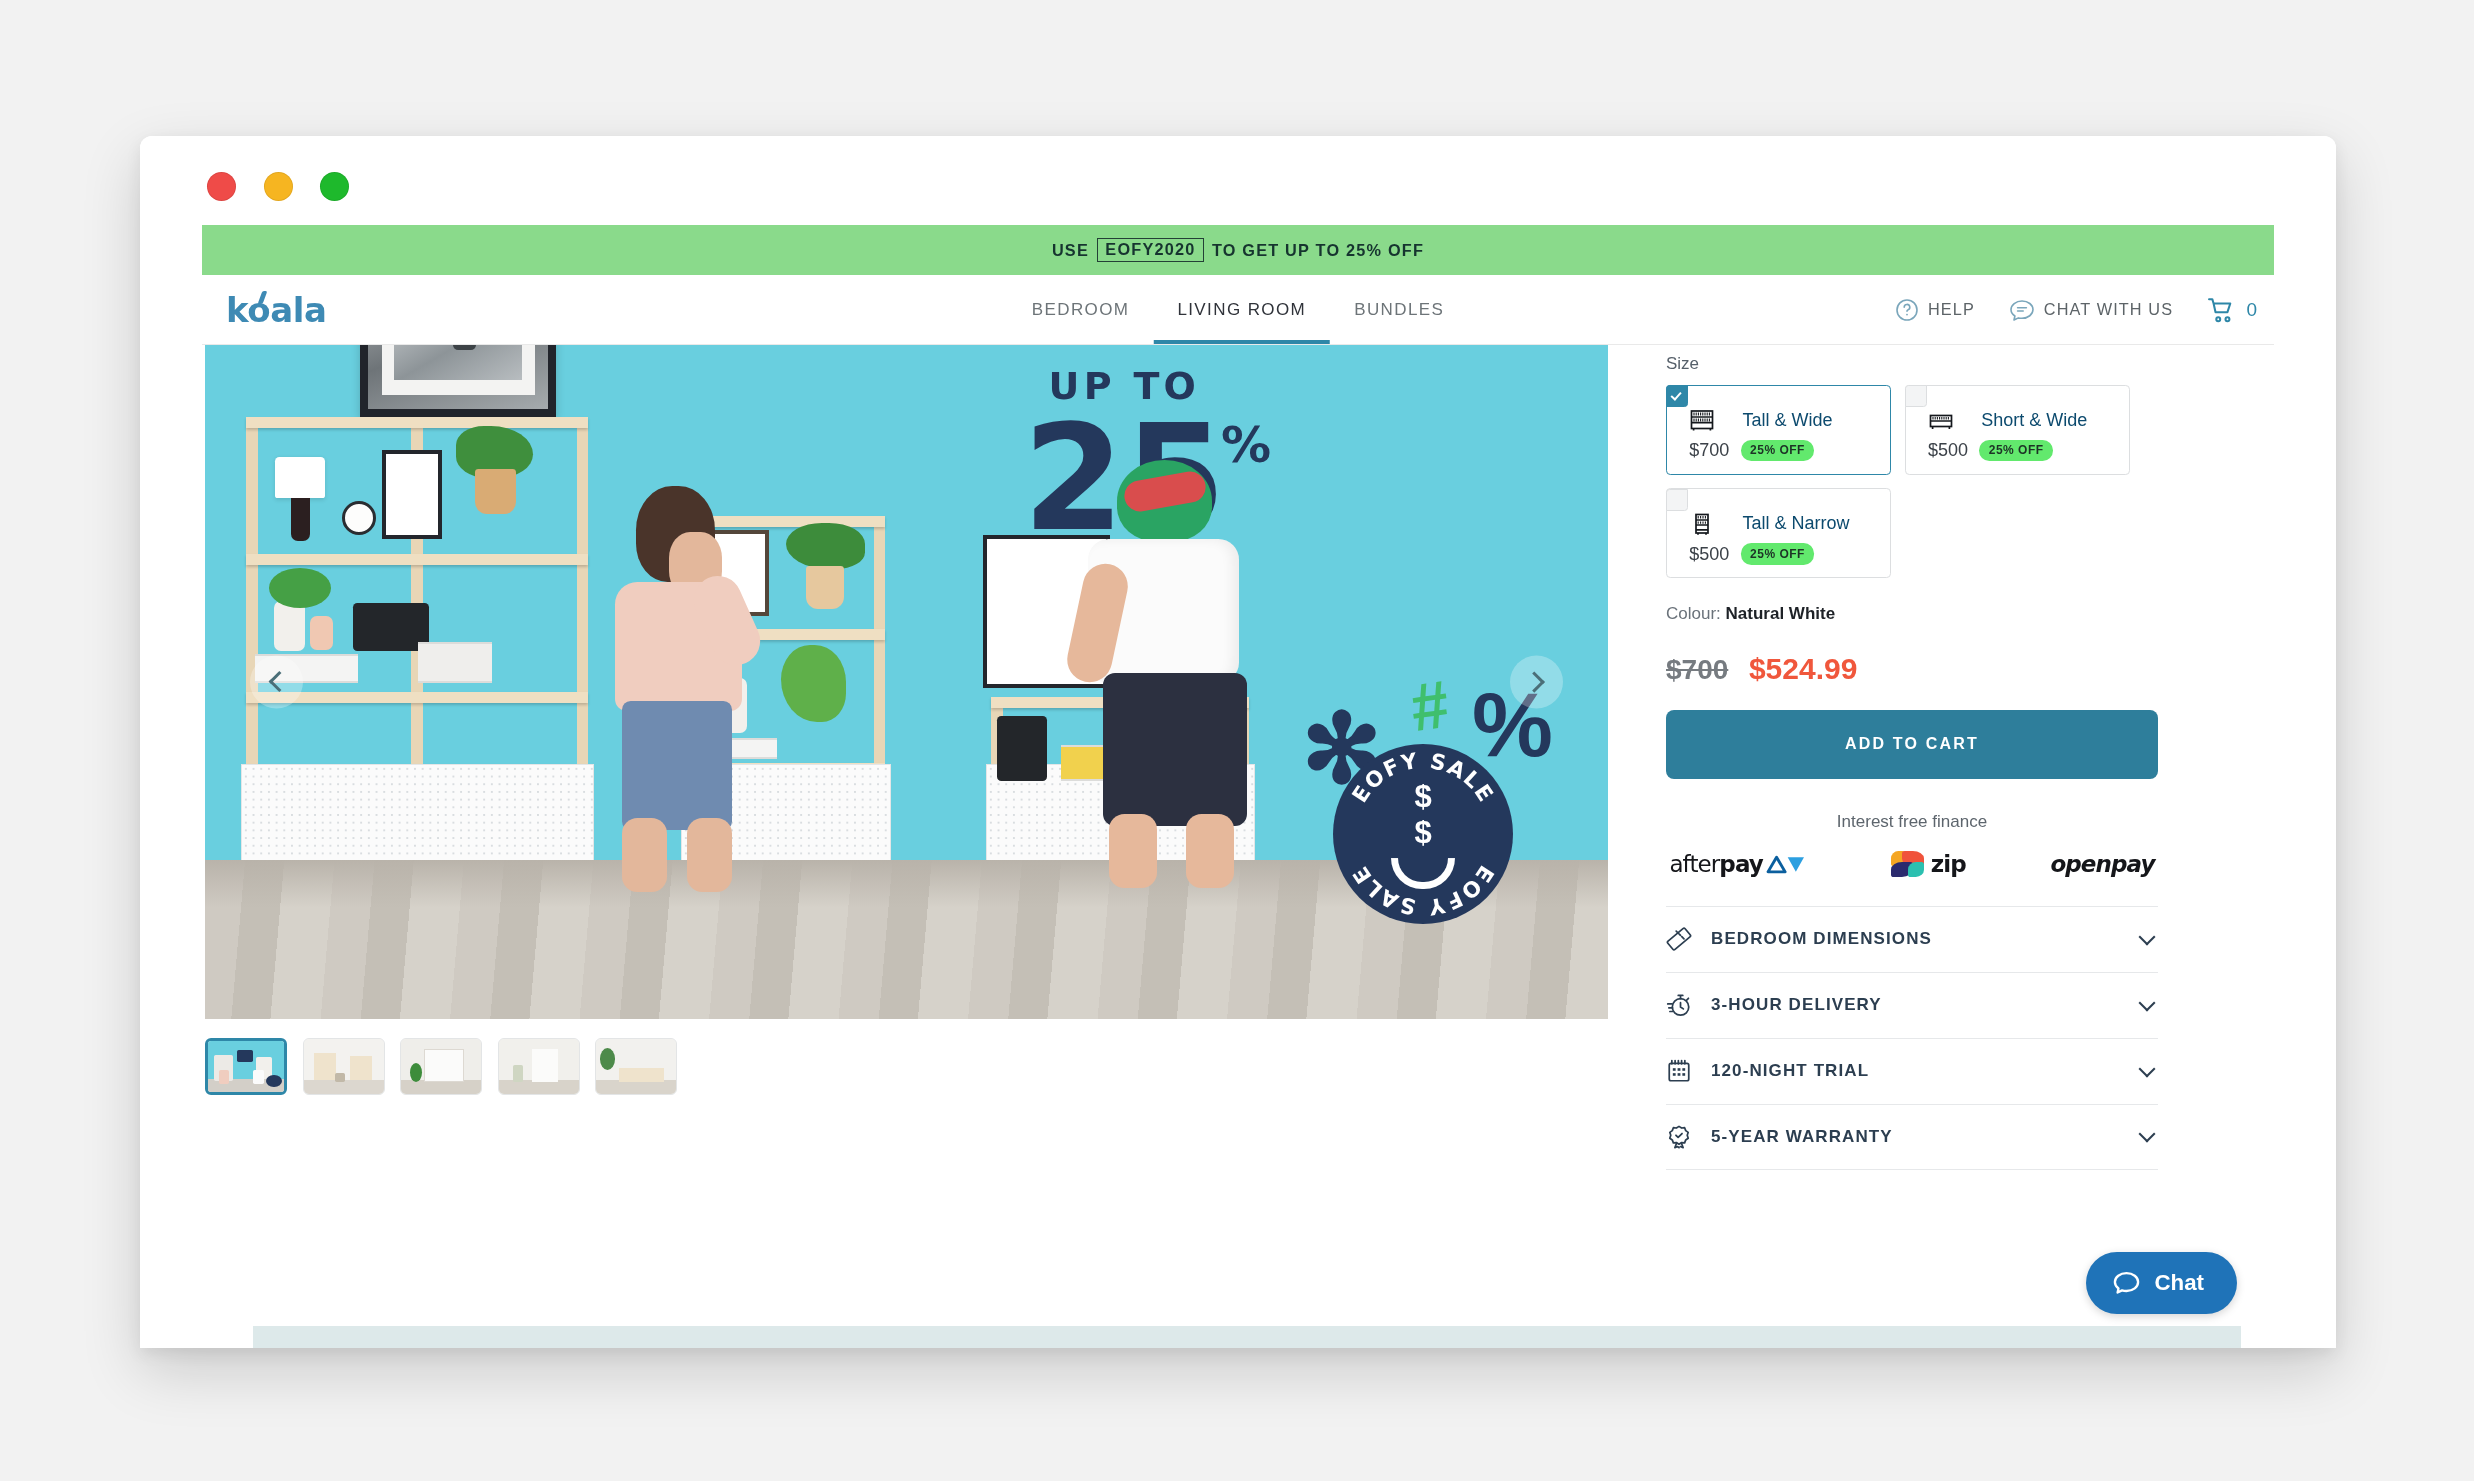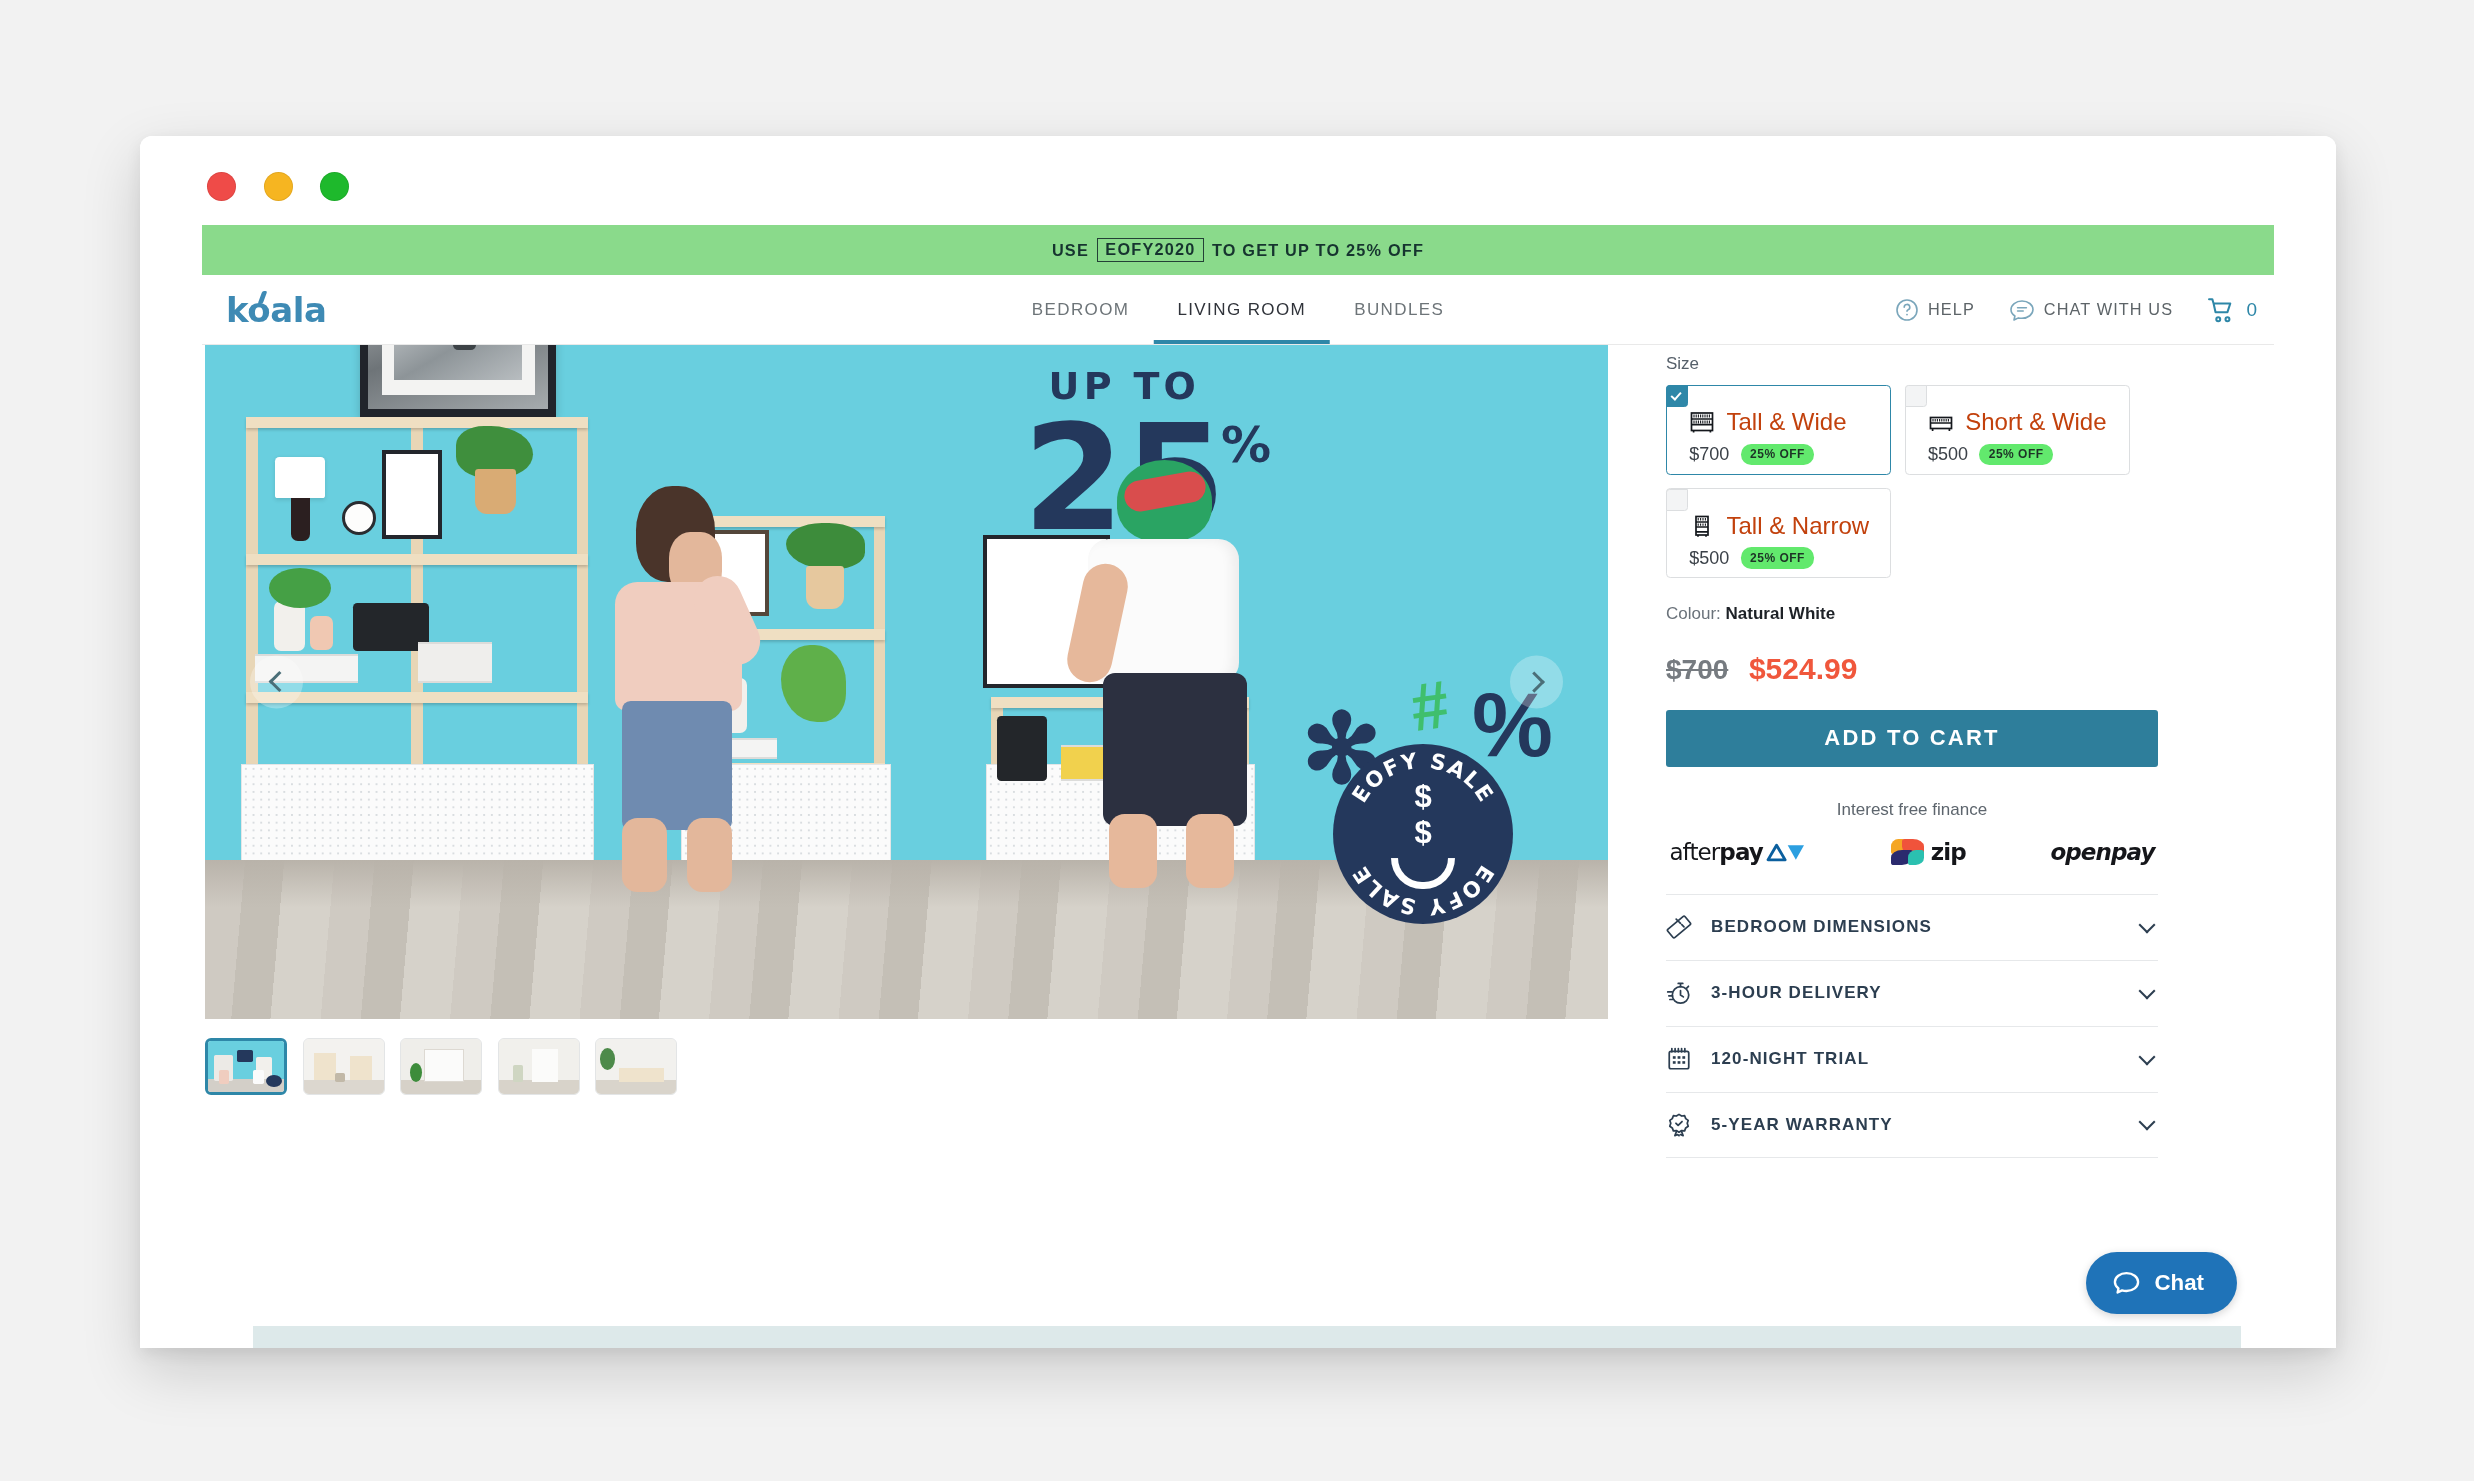--- a/index.html
+++ b/index.html
@@ -199,35 +199,35 @@
     background:#f3f4f5; border:0.9px solid #dcdee0; border-radius:3.4px 0 3.4px 0;
   }
   .size-card.sel .tickbox { background:#2e87a8; border-color:#2e87a8; }
   .tickbox .tk {
     position:absolute; left:6px; top:4.3px; width:6px; height:10.3px;
     border-right:2.6px solid #fff; border-bottom:2.6px solid #fff; transform:rotate(42deg);
     display:none;
   }
   .size-card.sel .tickbox .tk { display:block; }
   .size-top { display:flex; align-items:center; gap:11.2px; }
-  .size-name { font-size:24px; color:#c2410c; }
+  .size-name { font-size:18px; color:#0c4a6e;margin-left:16px; }
   .size-bot { display:flex; align-items:center; gap:11.2px; margin-top:7.7px; }
   .size-price { font-size:18px; color:#3b4148; }
   .pill {
     background:#62e96d; color:#1d3326; border-radius:10.3px;
     font-size:12px; font-weight:700; letter-spacing:0.5px; padding:3.4px 9.5px 4.3px;
   }
   .colour-row { margin-top:26px; font-size:17px; color:#6a727a; }
   .colour-row b { color:#1e2227; font-weight:700; }
   .price-row { margin-top:27.5px; display:flex; align-items:baseline; gap:20.6px; }
   .old { font-size:28px; color:#767b80; text-decoration:line-through; font-weight:700; }
   .new { font-size:30px; color:#f0573c; font-weight:700; }
   .cta {
-    margin-top:24px; width:100%; height:57px; background:#2e7e9b; color:#fff;
-    border:none; border-radius:3px; font-size:22px; font-weight:700; letter-spacing:2.2px;
+    margin-top:24px; width:100%; height:69px; background:#2e7e9b; color:#fff;
+    border:none; border-radius:8px; font-size:16px; font-weight:700; letter-spacing:2.2px;
     cursor:pointer; font-family:"Liberation Sans", sans-serif;
   }
   .finance-label { text-align:center; font-size:17px; color:#5d656d; margin-top:33px; }
   .finance-logos { display:flex; align-items:center; justify-content:space-between; margin-top:19px; padding:0 3.4px; }
   .fin { display:flex; align-items:center; }
   .fin-text { font-size:23px; font-weight:700; color:#15161a; letter-spacing:-0.9px; font-family:"DejaVu Sans", sans-serif; }
   .fin-text .thin { font-weight:400; }
   .ap-mark { display:inline-block; margin-left:3.4px; }
   .zip-mark { width:34px; height:26px; position:relative; margin-right:6px; }
   .zip-mark i { position:absolute; border-radius:50% 2.6px 50% 2.6px; display:block; }

